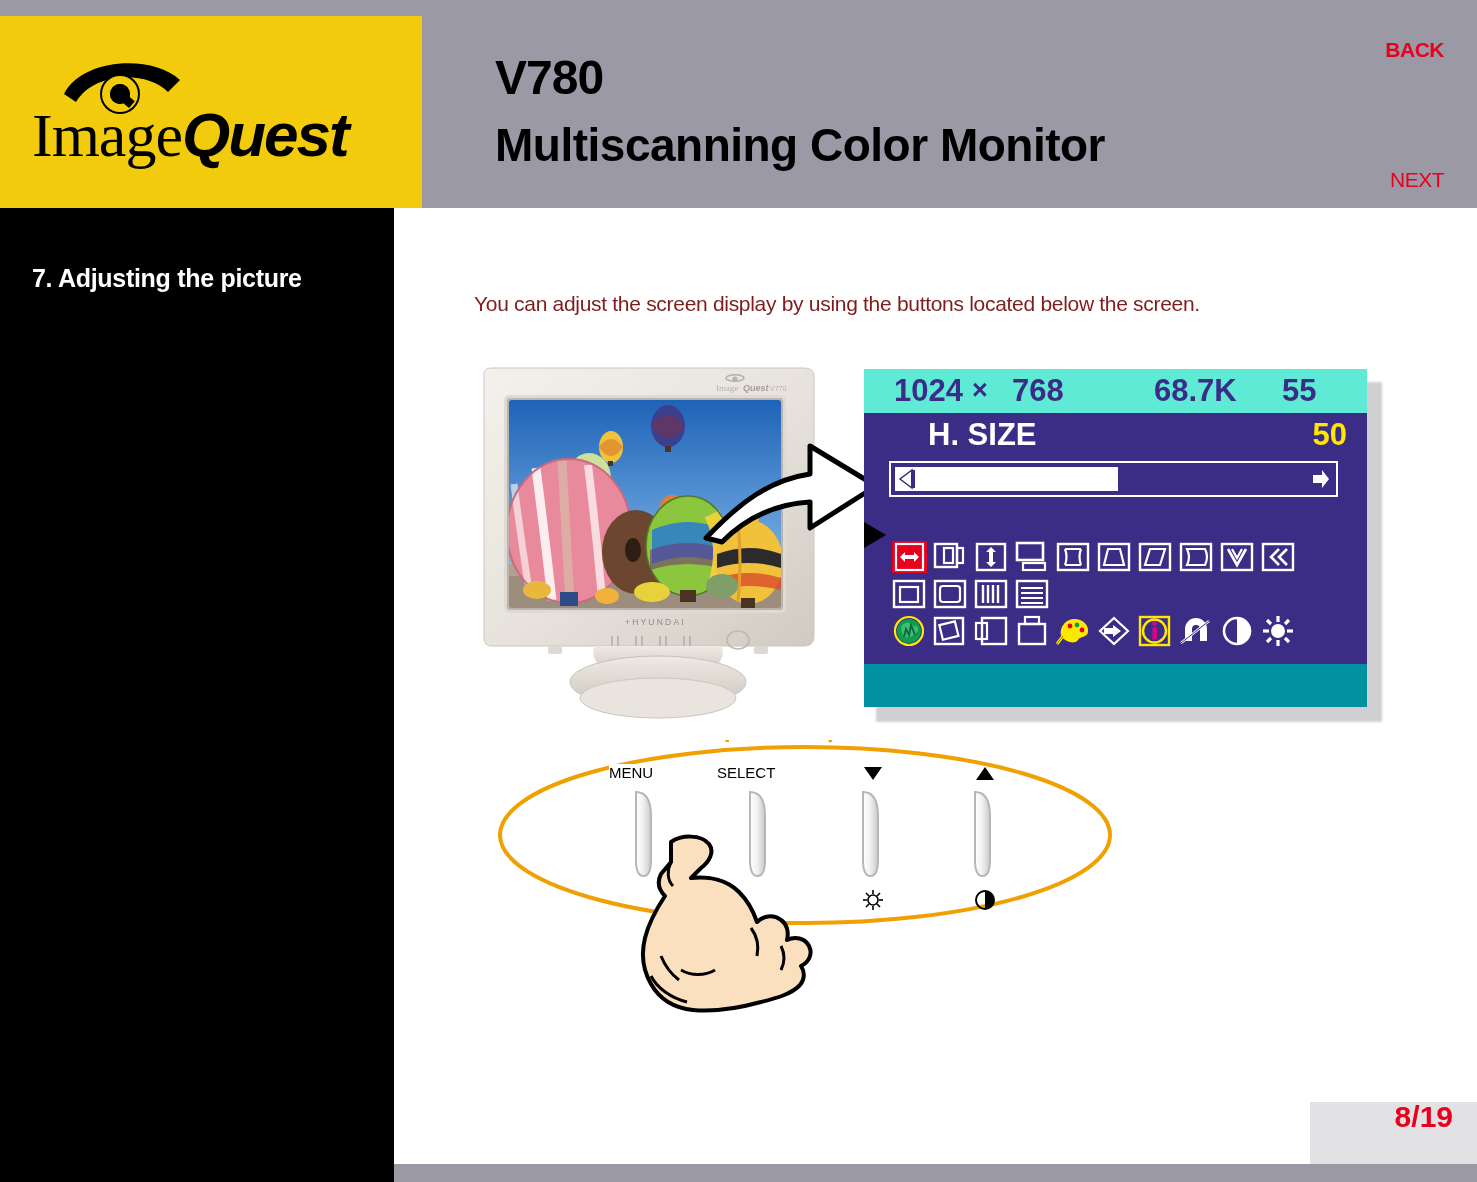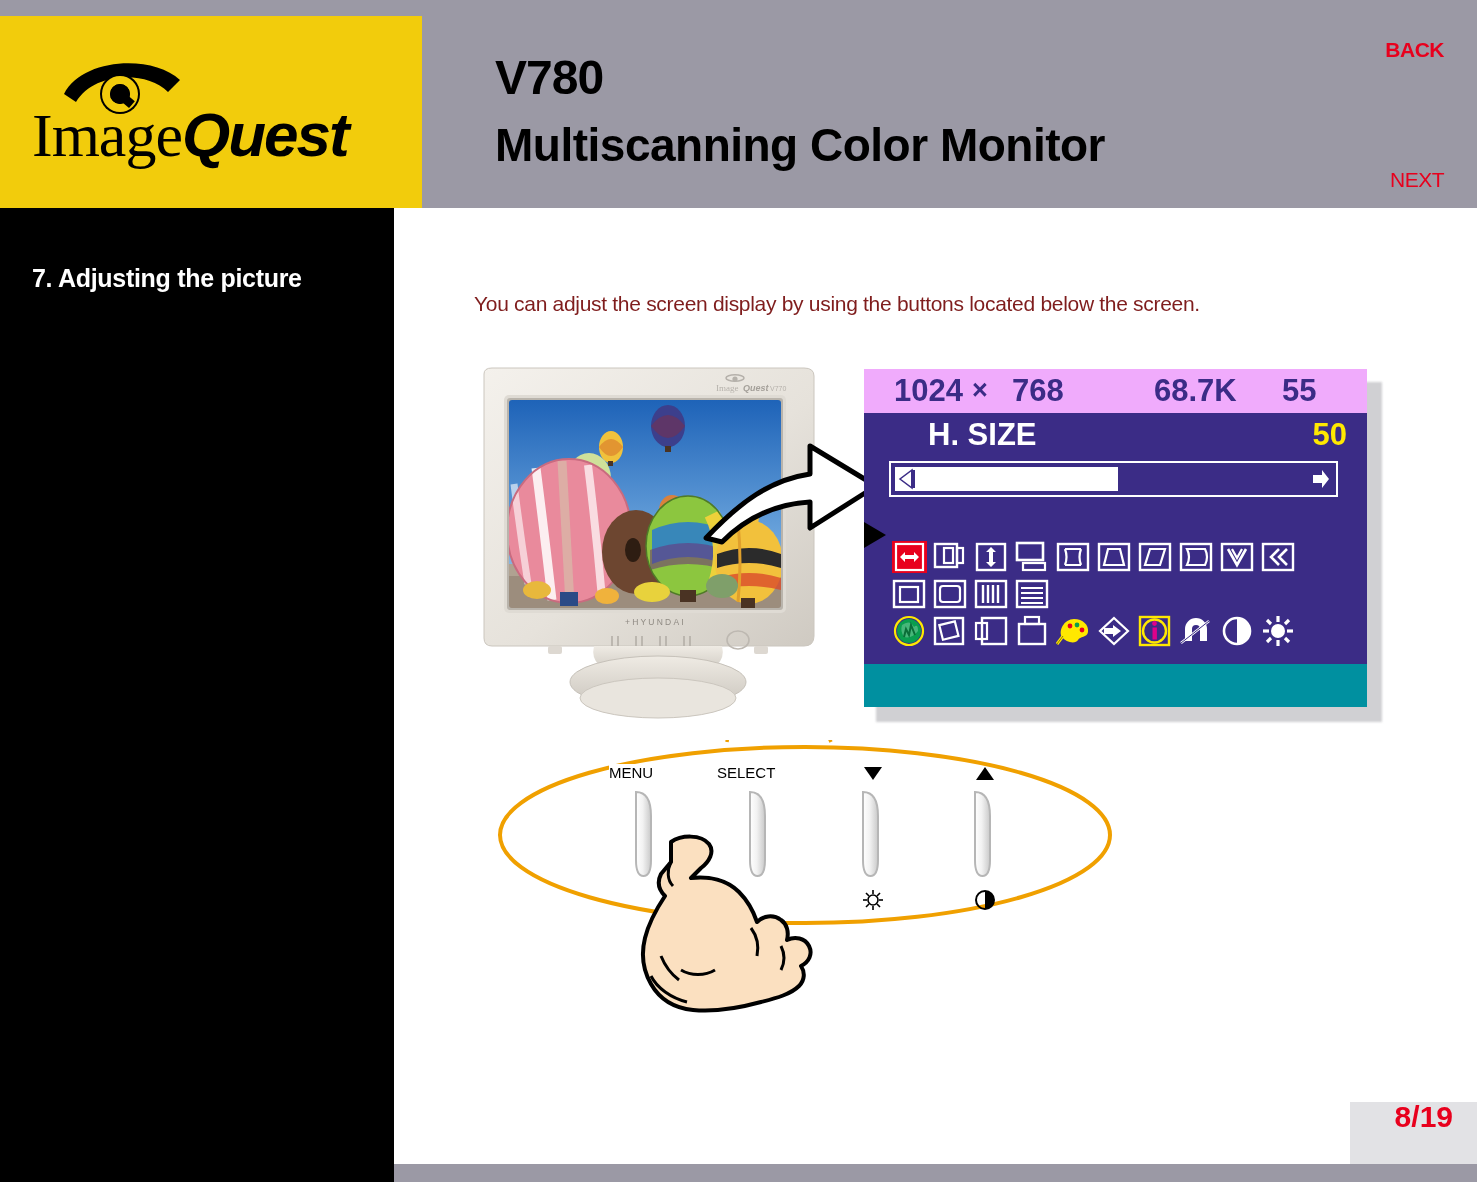--- a/index.html
+++ b/index.html
@@ -124,21 +124,21 @@
   
   #footer-band {
     position: absolute;
     left: 394px; bottom: 0;
     width: 1083px; height: 18px;
     background: #9b99a5;
   }
   #page-num-box {
     position: absolute;
     right: 0; bottom: 18px;
-    width: 127px; height: 62px;
+    width: 167px; height: 62px;
     background: #e2e2e5;
   }
   #page-num {
     position: absolute;
     right: 24px; bottom: 30px;
     font-size: 30px;
     font-weight: bold;
     color: #e8001d;
   }
 
@@ -168,21 +168,21 @@
     position: absolute;
     left: 864px; top: 369px;
     width: 503px; height: 338px;
     background: #0090a0;
     overflow: hidden;
   }
   #osd-topbar {
     position: absolute;
     left: 0; top: 0;
     width: 503px; height: 44px;
-    background: #f0abfc;
+    background: #5eead4;
     color: #3b2c86;
     font-size: 31px;
     font-weight: bold;
   }
   #osd-res-w   { position: absolute; left: 30px;  top: 4px; }
   #osd-res-x   { position: absolute; left: 108px; top: 6px; font-size: 27px; }
   #osd-res-h   { position: absolute; left: 148px; top: 4px; }
   #osd-freq-h  { position: absolute; left: 290px; top: 4px; }
   #osd-freq-v  { position: absolute; left: 418px; top: 4px; }
 

